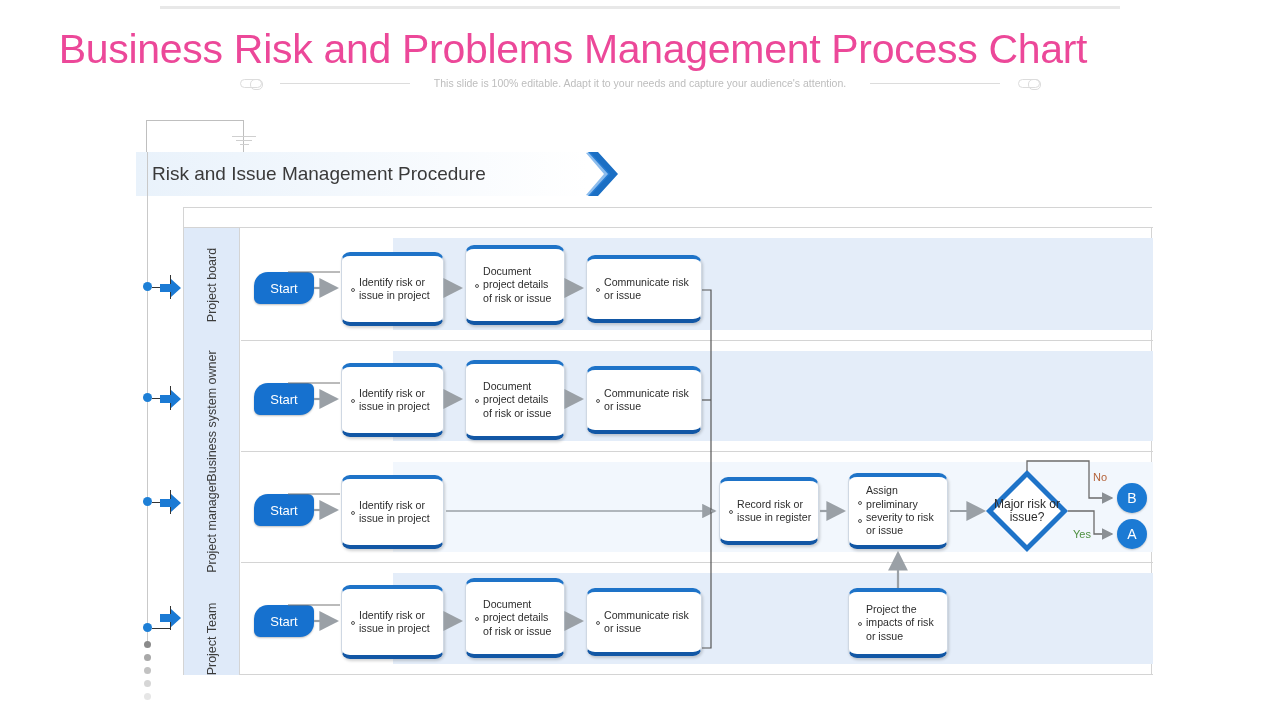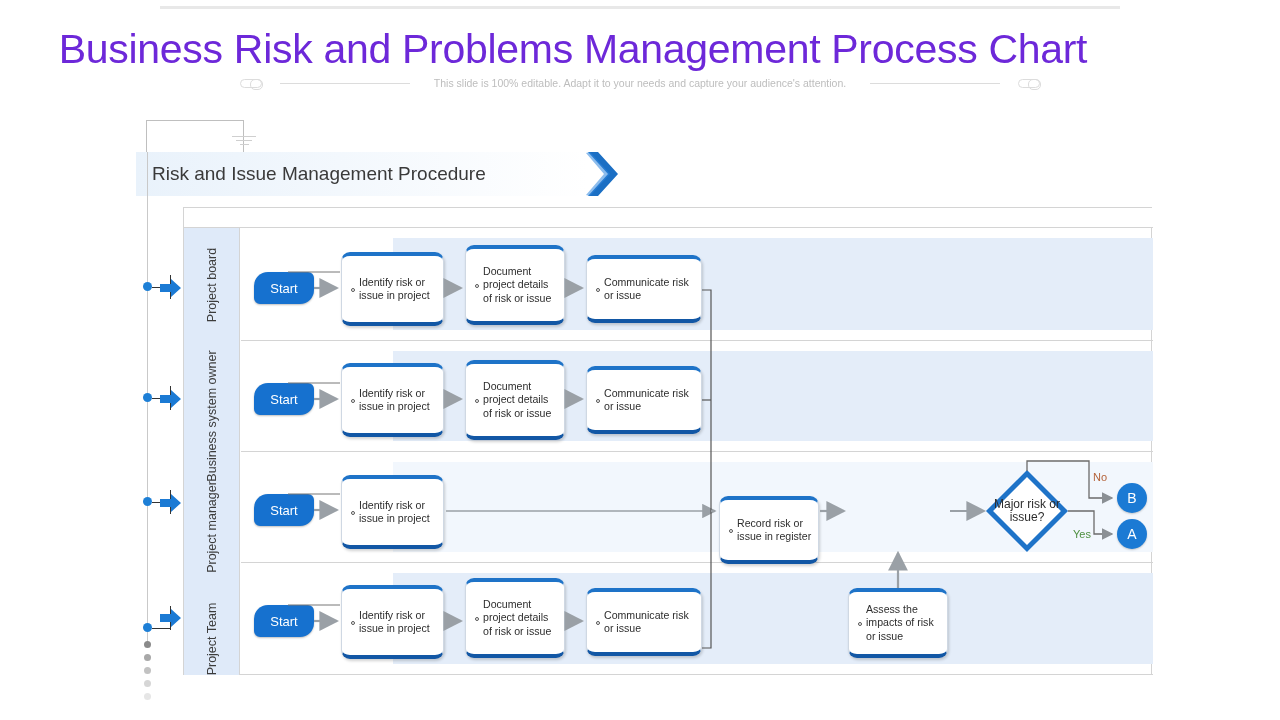--- a/index.html
+++ b/index.html
@@ -25,21 +25,21 @@
   }
 
   
   .title {
     position: absolute;
     left: 0; top: 26px;
     width: 1146px;
     text-align: center;
     font-size: 41px;
     font-weight: 400;
-    color: #6d28d9;
+    color: #ec4899;
     letter-spacing: -0.3px;
     white-space: nowrap;
   }
 
   
   .subrow {
     position: absolute;
     left: 240px; top: 74px;
     width: 800px; height: 18px;
     display: flex; align-items: center;
@@ -422,27 +422,34 @@
 
   <div class="start" style="left:254px; top:494px;">Start</div>
 
   <div class="box" style="left:341px; top:475px; width:103px; height:74px;">
     <span class="bullets">
         <b></b>
       </span>
     <span class="txt">Identify risk or issue in project</span>
   </div>
 
-  <div class="box" style="left:719px; top:496px; width:100px; height:68px;">
+  <div class="box" style="left:719px; top:477px; width:100px; height:68px;">
     <span class="bullets">
         <b></b>
       </span>
     <span class="txt">Record risk or issue in register</span>
   </div>
 
+  <div class="box" style="left:848px; top:473px; width:100px; height:76px;">
+    <span class="bullets">
+        <b></b>
+        <b></b>
+      </span>
+    <span class="txt">Assign preliminary severity to risk or issue</span>
+  </div>
 
   <div class="diamond" style="left:986px; top:470px;">
     <div class="shape"></div>
     <div class="dtxt">Major risk or issue?</div>
   </div>
 
   <div class="edge-label" style="left:1093px; top:471px; color:#b5643b;">No</div>
   <div class="edge-label" style="left:1073px; top:528px; color:#4e8f3f;text-align:right;">Yes</div>
 
   <div class="conn" style="left:1117px; top:483px;">B</div>
@@ -468,21 +475,21 @@
     <span class="bullets">
         <b></b>
       </span>
     <span class="txt">Communicate risk or issue</span>
   </div>
 
   <div class="box" style="left:848px; top:588px; width:100px; height:70px;">
     <span class="bullets">
         <b></b>
       </span>
-    <span class="txt">Assess the impacts of risk or issue</span>
+    <span class="txt">Project the impacts of risk or issue</span>
   </div>
 
   <svg class="ovl">
     <defs>
       <marker id="ah" markerWidth="9" markerHeight="9" refX="8" refY="4.5" orient="auto">
         <path d="M0 0 L9 4.5 L0 9 Z" fill="#9aa0a6"></path>
       </marker>
       <marker id="ahd" markerWidth="9" markerHeight="9" refX="8" refY="4.5" orient="auto">
         <path d="M0 0 L9 4.5 L0 9 Z" fill="#8a8f94"></path>
       </marker>

